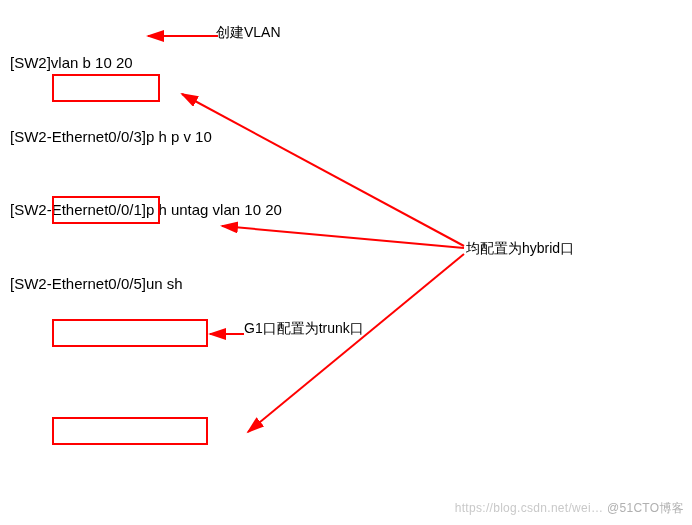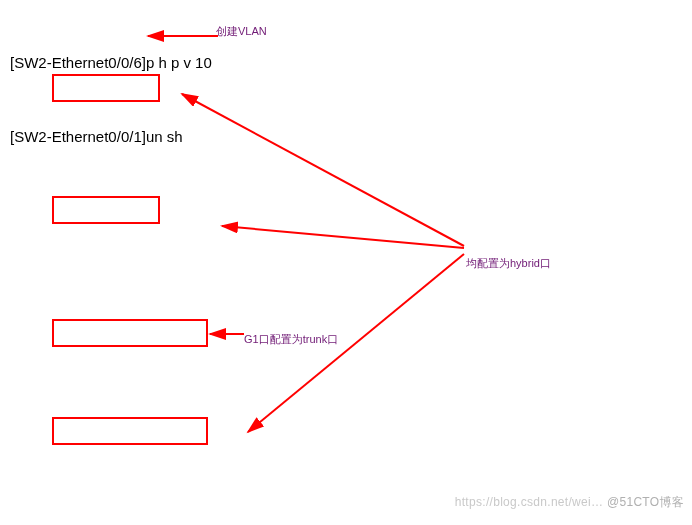--- a/index.html
+++ b/index.html
@@ -27,54 +27,56 @@
   .cursor {
     display: inline-block;
     width: 1px;
     height: 16px;
     background: #000;
     vertical-align: middle;
     margin-left: 1px;
   }
   .ann {
     position: absolute;
-    color: #701a75;
-    font-size: 11px;
+    color: #000000;
+    font-size: 14px;
     font-family: "Microsoft YaHei", Arial, sans-serif;
   }
   .redbox {
     position: absolute;
     border: 2px solid #ff0000;
     background: transparent;
     pointer-events: none;
   }
   svg.overlay {
     position: absolute;
     left: 0;
     top: 0;
     width: 692px;
     height: 525px;
     pointer-events: none;
   }
   .watermark {
     position: absolute;
     right: 8px;
-    bottom: 14px;
+    bottom: 8px;
     font-size: 12px;
     color: #c9c9c9;
     font-family: Arial, sans-serif;
     letter-spacing: 0.3px;
   }
 </style>
 </head>
 <body>
 
 <div class="terminal">
-  <div><span>[SW2-Ethernet0/0/6]p h p v 10</span></div>
-  <div><span>[SW2-Ethernet0/0/1]un sh</span></div>
+  <div><span>[SW2]vlan b 10 20</span></div>
+  <div><span>[SW2-Ethernet0/0/3]p h p v 10</span></div>
+  <div><span>[SW2-Ethernet0/0/1]p h untag vlan 10 20</span></div>
+  <div><span>[SW2-Ethernet0/0/5]un sh</span></div>
   
   
   
   
   
   
   
   
   
   
@@ -83,22 +85,22 @@
   
   
 </div>
 
 <div class="redbox" style="left:52px; top:74px; width:104px; height:24px;"></div>
 <div class="redbox" style="left:52px; top:196px; width:104px; height:24px;"></div>
 <div class="redbox" style="left:52px; top:319px; width:152px; height:24px;"></div>
 <div class="redbox" style="left:52px; top:417px; width:152px; height:24px;"></div>
 
 <div class="ann" style="left:216px; top:24px;">创建VLAN</div>
-<div class="ann" style="left:466px; top:256px;">均配置为hybrid口</div>
-<div class="ann" style="left:244px; top:332px;">G1口配置为trunk口</div>
+<div class="ann" style="left:466px; top:240px;">均配置为hybrid口</div>
+<div class="ann" style="left:244px; top:320px;">G1口配置为trunk口</div>
 
 <svg class="overlay">
   <defs>
     <marker id="ah" markerWidth="10" markerHeight="10" refX="8" refY="3" orient="auto" markerUnits="strokeWidth">
       <path d="M0,0 L9,3 L0,6 Z" fill="#ff0000"></path>
     </marker>
   </defs>
 
   <line x1="218" y1="36" x2="148" y2="36" stroke="#ff0000" stroke-width="2" marker-end="url(#ah)"></line>
 

